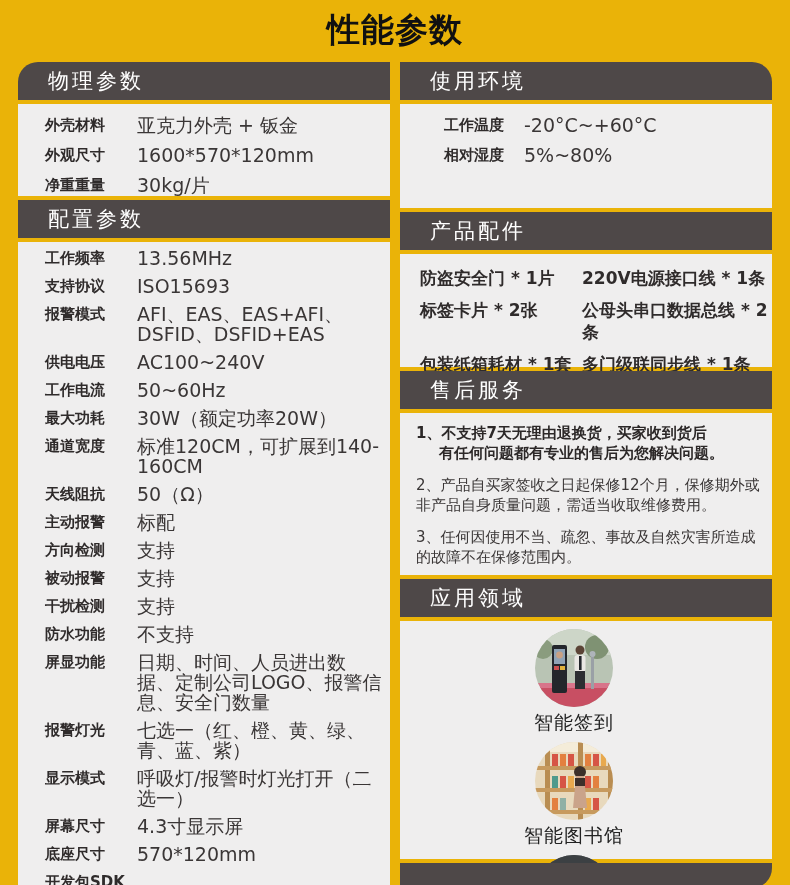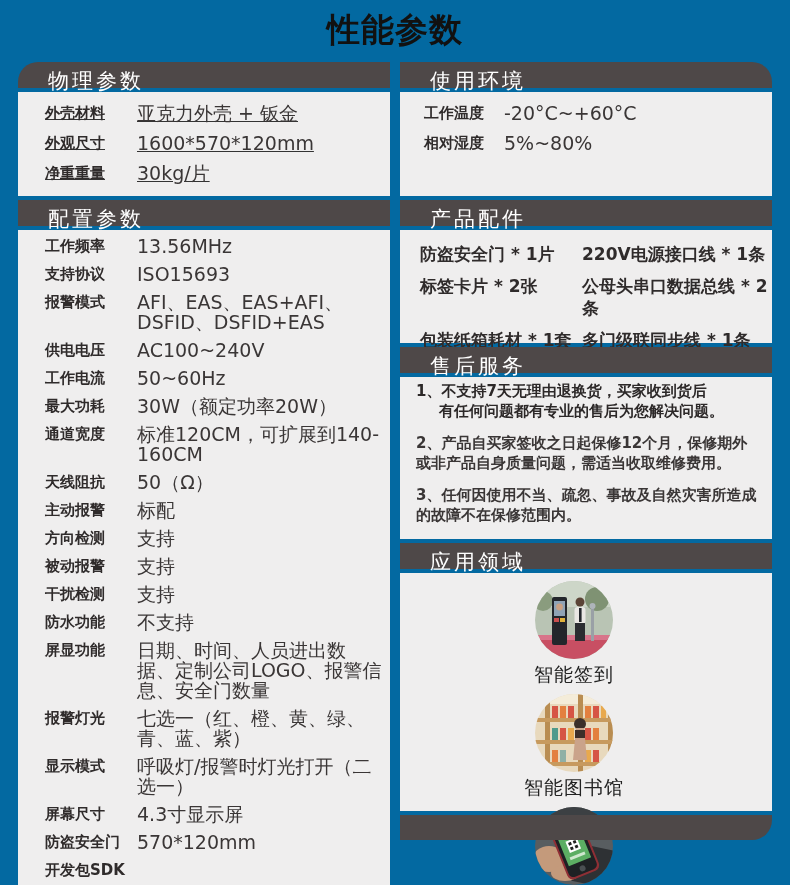--- a/index.html
+++ b/index.html
@@ -1,57 +1,57 @@
 <!DOCTYPE html>
 <html><head>
 <meta charset="utf-8">
 <style>
   * { margin:0; padding:0; box-sizing:border-box; }
   html,body { background:#ffffff; }
   .page {
-    width:790px; height:885px; background:#0369a1; position:relative;
+    width:790px; height:885px; background:#eab308; position:relative;
     font-family:"DejaVu Sans","Liberation Sans",sans-serif; color:#333;
     overflow:hidden;
   }
   .title {
     text-align:center; font-size:33px; font-weight:700; color:#111;
     padding:8px 0 9px 0; letter-spacing:1px;
   }
   .columns { display:flex; gap:10px; margin-left:18px; width:754px; }
   .col { width:372px; display:flex; flex-direction:column; }
 
   .hdr {
-    height:26px; line-height:38px; background:#4e4848; color:#fff;
+    height:38px; line-height:38px; background:#4e4848; color:#fff;
     font-size:21px; letter-spacing:3px; padding-left:30px; font-weight:500;
     margin-bottom:4px; flex:none;
   }
   .hdr.first-left  { border-radius:20px 0 0 0; }
   .hdr.first-right { border-radius:0 20px 0 0; }
   .body { background:#efeeee; margin-bottom:4px; flex:none; }
 
   
   .rows { padding:6px 0 6px 0; }
   .row { display:flex; align-items:flex-start; padding:5px 8px 5px 27px; }
   .lab { width:92px; flex:none; font-weight:700; font-size:15px; line-height:20px; color:#2f2b2b; }
   .val { flex:1; font-size:19px; line-height:20px; color:#3a3636; }
-  .body.phys { height:104px;text-decoration:underline; }
+  .body.phys { height:92px; }
   .body.config { height:712px; padding-top:2px; overflow:hidden; }
   .body.config .row { padding-top:4px; padding-bottom:4px; }
   .body.env { height:104px; }
-  .body.env .row { padding-left:24px; }
+  .body.env .row { padding-left:44px; }
   .body.env .lab { width:80px; }
 
   
   .body.acc { height:113px; padding:8px 0 0 20px; }
   .acc-row { display:grid; grid-template-columns:162px 1fr; padding:5px 0; }
   .acc-cell { font-size:17px; font-weight:700; line-height:22px; color:#2f2b2b; }
 
   
-  .body.svc { height:162px; padding:4px 12px 8px 16px; }
-  .svc-p { font-size:15px; line-height:20px; color:#3a3636; margin-bottom:12px;font-weight:bold; }
+  .body.svc { height:162px; padding:10px 12px 8px 16px; }
+  .svc-p { font-size:15px; line-height:20px; color:#3a3636; margin-bottom:12px; }
   .svc-p.bold { font-weight:700; color:#2c2828; }
   .svc-line2 { display:block; padding-left:23px; }
 
   
   .body.apps { height:238px; padding:8px 36px 0 12px; }
   .apps-grid { display:grid; grid-template-columns:1fr; row-gap:6px; justify-items:center; }
   .app-cell { text-align:center; }
   .app-img { width:78px; height:78px; border-radius:50%; overflow:hidden; display:block; margin:0 auto; }
   .app-label { font-size:19px; color:#222; margin-top:3px; letter-spacing:1px; }
 
@@ -148,21 +148,21 @@
         </div>
         <div class="row">
           <span class="lab">显示模式</span>
           <span class="val">呼吸灯/报警时灯光打开（二选一）</span>
         </div>
         <div class="row">
           <span class="lab">屏幕尺寸</span>
           <span class="val">4.3寸显示屏</span>
         </div>
         <div class="row">
-          <span class="lab">防盗安全门</span>
+          <span class="lab">底座尺寸</span>
           <span class="val">570*120mm</span>
         </div>
         <div class="row">
           <span class="lab">开发包SDK</span>
         </div>
       </div>
       <div class="footer-bar fl"></div>
     </div>
 
     <div class="col">

